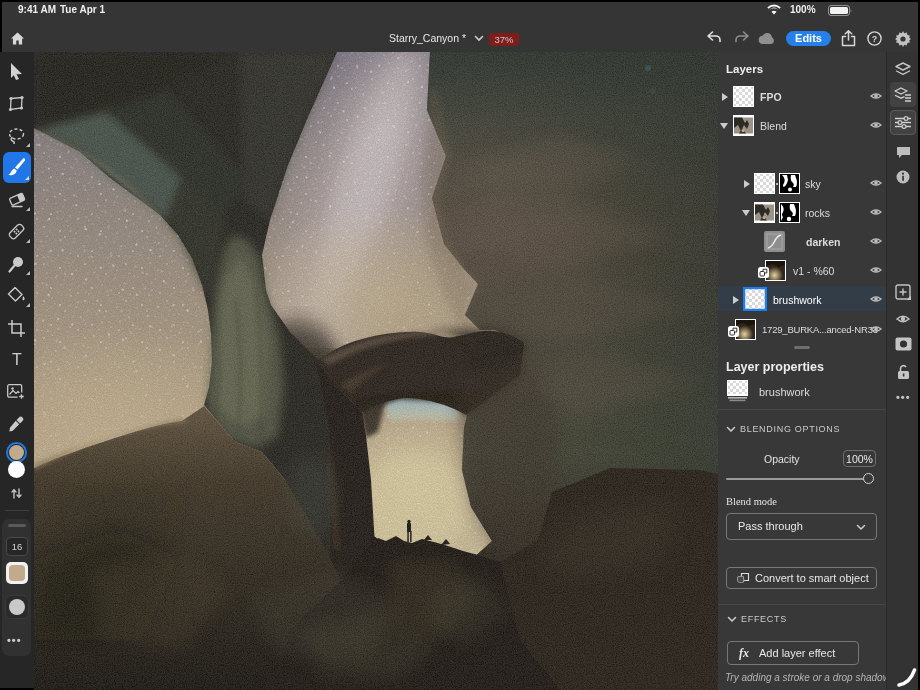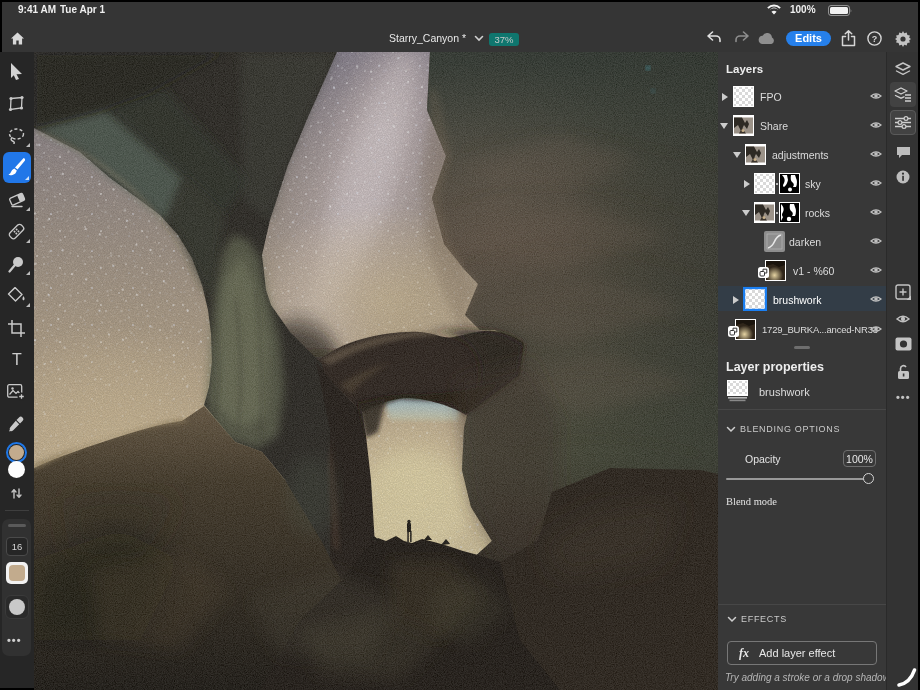--- a/index.html
+++ b/index.html
@@ -43,21 +43,21 @@
   </svg>
 
   <svg class="abs" style="left:11px;top:32px" width="13" height="13" viewBox="0 0 15 14">
     <path d="M7.5 0 L15 7 H12.8 V14 H8.9 V9.3 H6.1 V14 H2.2 V7 H0 Z" fill="#d8d8d8"></path>
   </svg>
 
   <div class="abs" style="left:389px;top:32px;font-size:10.5px;color:#e8e8e8;">Starry_Canyon *</div>
   <svg class="abs" style="left:474px;top:35px" width="10" height="7" viewBox="0 0 10 7">
     <path d="M1.5 1.5 L5 5 L8.5 1.5" stroke="#cfcfcf" stroke-width="1.6" fill="none" stroke-linecap="round"></path>
   </svg>
-  <div class="abs" style="left:489px;top:33px;width:30px;height:13px;background:#0f766e;border-radius:3px;color:#c8c8c8;font-size:9.5px;text-align:center;line-height:13px;">37%</div>
+  <div class="abs" style="left:489px;top:33px;width:30px;height:13px;background:#7f1d1d;border-radius:3px;color:#c8c8c8;font-size:9.5px;text-align:center;line-height:13px;">37%</div>
 
   <svg class="abs" style="left:706px;top:31px" width="16" height="14" viewBox="0 0 16 14">
     <path d="M6.5 1 L2 5 L6.5 9 M2 5 H10 A4 4 0 0 1 14 9 V10.5" stroke="#e0e0e0" stroke-width="1.6" fill="none" stroke-linecap="round" stroke-linejoin="round"></path>
   </svg>
   <svg class="abs" style="left:734px;top:31px" width="16" height="14" viewBox="0 0 16 14">
     <path d="M9.5 1 L14 5 L9.5 9 M14 5 H6 A4 4 0 0 0 2 9 V10.5" stroke="#8e8e8e" stroke-width="1.6" fill="none" stroke-linecap="round" stroke-linejoin="round"></path>
   </svg>
   <svg class="abs" style="left:757px;top:32px" width="19" height="13" viewBox="0 0 19 13">
     <path d="M5 12 A4.2 4.2 0 0 1 5.6 3.7 A5 5 0 0 1 15 5.4 A3.6 3.6 0 0 1 14.4 12 Z" fill="#8f8f8f"></path>
   </svg>
@@ -435,47 +435,37 @@
       </g>
     </defs>
   </svg>
 
   <div class="row" style="top:84px;left:718px;">
     <div class="chev r" style="left:4px;"></div>
     <svg class="abs" style="left:15px;top:2px" width="21" height="21">
         <rect width="21" height="21" fill="url(#chk)"></rect>
         <rect width="21" height="21" fill="none" stroke="#fff" stroke-width="2"></rect>
       </svg>
-    <div class="lbl" style="left:42px;">FPO</div>
+    <div class="lbl" style="left:42px;font-weight:bold;">FPO</div>
     <svg class="eye" width="12" height="10" viewBox="0 0 12 10">
         <use href="#eyeic"></use>
       </svg>
   </div>
 
   <div class="row" style="top:113px;left:718px;">
     <div class="chev d" style="left:2px;"></div>
     <svg class="abs" style="left:15px;top:2px" width="21" height="21">
         <use href="#phthumb"></use>
       </svg>
-    <div class="lbl" style="left:42px;">Share</div>
-    <svg class="eye" width="12" height="10" viewBox="0 0 12 10">
-        <use href="#eyeic"></use>
-      </svg>
-  </div>
-
-  <div class="row" style="top:142px;left:718px;">
-    <div class="chev d" style="left:15px;"></div>
-    <svg class="abs" style="left:27px;top:2px" width="21" height="21">
-        <use href="#phthumb"></use>
-      </svg>
-    <div class="lbl" style="left:54px;">adjustments</div>
-    <svg class="eye" width="12" height="10" viewBox="0 0 12 10">
-        <use href="#eyeic"></use>
-      </svg>
-  </div>
+    <div class="lbl" style="left:42px;">Blend</div>
+    <svg class="eye" width="12" height="10" viewBox="0 0 12 10">
+        <use href="#eyeic"></use>
+      </svg>
+  </div>
+
 
   <div class="row" style="top:171px;left:718px;">
     <div class="chev r" style="left:26px;"></div>
     <svg class="abs" style="left:36px;top:2px" width="21" height="21">
         <rect width="21" height="21" fill="url(#chk)"></rect>
         <rect width="21" height="21" fill="none" stroke="#fff" stroke-width="2"></rect>
       </svg>
     <div class="abs" style="left:58px;top:12px;width:2px;height:2px;background:#bbb;"></div>
     <svg class="abs" style="left:61px;top:2px" width="21" height="21">
       <rect width="21" height="21" fill="#000"></rect>
@@ -508,21 +498,21 @@
         <use href="#eyeic"></use>
       </svg>
   </div>
 
   <div class="row" style="top:229px;left:718px;">
     <svg class="abs" style="left:46px;top:2px" width="21" height="21">
       <rect width="21" height="21" rx="2" fill="#8d8d8d"></rect>
       <path d="M4 17 Q8 16 10.5 10.5 Q13 5 17 4" fill="none" stroke="#e8e8e8" stroke-width="1.6"></path>
       <rect x="3" y="3" width="15" height="15" fill="none" stroke="#bdbdbd" stroke-width=".6"></rect>
     </svg>
-    <div class="lbl" style="left:71px;">darken</div>
+    <div class="lbl" style="left:88px;font-weight:bold;">darken</div>
     <svg class="eye" width="12" height="10" viewBox="0 0 12 10">
         <use href="#eyeic"></use>
       </svg>
   </div>
 
   <div class="row" style="top:258px;left:718px;">
     <svg class="abs" style="left:47px;top:2px" width="21" height="21">
         <use href="#dkthumb"></use>
       </svg>
     <svg class="abs" style="left:40px;top:9px" width="11" height="11">
@@ -568,35 +558,49 @@
     <rect x="2.5" y="19.6" width="16" height="1.6" fill="#8a8a8a"></rect>
   </svg>
   <div class="abs" style="left:759px;top:386px;font-size:11px;color:#dcdcdc;">brushwork</div>
   <div class="abs" style="left:718px;top:409px;width:168px;height:1px;background:#474747;"></div>
 
   <svg class="abs" style="left:726px;top:426px" width="10" height="7" viewBox="0 0 10 7">
     <path d="M1.5 1.5 L5 5 L8.5 1.5" stroke="#cfcfcf" stroke-width="1.5" fill="none" stroke-linecap="round"></path>
   </svg>
   <div class="abs sec" style="left:740px;top:424px;">BLENDING OPTIONS</div>
 
-  <div class="abs" style="left:745px;top:453px;font-size:10.5px;color:#e3e3e3;">Opacity</div>
+  <div class="abs" style="left:764px;top:453px;font-size:10.5px;color:#e3e3e3;">Opacity</div>
   <div class="abs" style="left:843px;top:450px;width:33px;height:17px;border:1px solid #6e6e6e;border-radius:4px;color:#e8e8e8;font-size:10.5px;text-align:center;line-height:16px;">100%</div>
   <div class="abs" style="left:726px;top:478px;width:145px;height:2px;background:#999;border-radius:1px;"></div>
   <div class="abs" style="left:863px;top:473px;width:11px;height:11px;border-radius:50%;background:#383838;border:1.6px solid #d4d4d4;"></div>
 
   <div class="abs" style="left:726px;top:496px;font-size:10.5px;color:#e3e3e3;font-family:Liberation Serif, serif;">Blend mode</div>
-
+  <div class="abs btn" style="left:726px;top:513px;width:151px;height:27px;">
+    <span style="position:absolute;left:11px;top:6px;">Pass through</span>
+    <svg style="position:absolute;right:10px;top:10px" width="10" height="7" viewBox="0 0 10 7">
+      <path d="M1.5 1.5 L5 5 L8.5 1.5" stroke="#cfcfcf" stroke-width="1.5" fill="none" stroke-linecap="round"></path>
+    </svg>
+  </div>
+
+  <div class="abs btn" style="left:726px;top:567px;width:151px;height:22px;">
+    <svg style="position:absolute;left:10px;top:4px" width="13" height="13" viewBox="0 0 13 13">
+      <rect x="1" y="4.5" width="5.5" height="5.5" rx="1" fill="none" stroke="#e0e0e0" stroke-width="1.1"></rect>
+      <path d="M4.5 4.5 V1.5 H11.5 V8.5 H6.5" fill="none" stroke="#e0e0e0" stroke-width="1.1"></path>
+      <rect x="1" y="4.5" width="5.5" height="5.5" rx="1" fill="#4a4a4a"></rect>
+    </svg>
+    <span style="position:absolute;left:28px;top:4px;">Convert to smart object</span>
+  </div>
   <div class="abs" style="left:718px;top:604px;width:168px;height:1px;background:#474747;"></div>
 
   <svg class="abs" style="left:727px;top:616px" width="10" height="7" viewBox="0 0 10 7">
     <path d="M1.5 1.5 L5 5 L8.5 1.5" stroke="#cfcfcf" stroke-width="1.5" fill="none" stroke-linecap="round"></path>
   </svg>
   <div class="abs sec" style="left:741px;top:614px;">EFFECTS</div>
 
-  <div class="abs btn" style="left:727px;top:641px;width:150px;height:24px;">
+  <div class="abs btn" style="left:727px;top:641px;width:132px;height:24px;">
     <span style="position:absolute;left:11px;top:4px;font-style:italic;font-weight:bold;font-family:'Liberation Serif',serif;font-size:12px;">fx</span>
     <span style="position:absolute;left:31px;top:5px;">Add layer effect</span>
   </div>
   <div class="abs" style="left:725px;top:672px;font-size:10px;font-style:italic;color:#b5b5b5;">Try adding a stroke or a drop shadow.</div>
 
   <div class="abs" id="strip"></div>
 
   <svg class="abs" style="left:894px;top:62px" width="18" height="16" viewBox="0 0 18 16">
     <path d="M9 1 L16 4.5 L9 8 L2 4.5 Z" fill="none" stroke="#c4c4c4" stroke-width="1.4" stroke-linejoin="round"></path>
     <path d="M2.5 9 L9 12.3 L15.5 9" fill="none" stroke="#c4c4c4" stroke-width="1.4" stroke-linecap="round" stroke-linejoin="round"></path>

